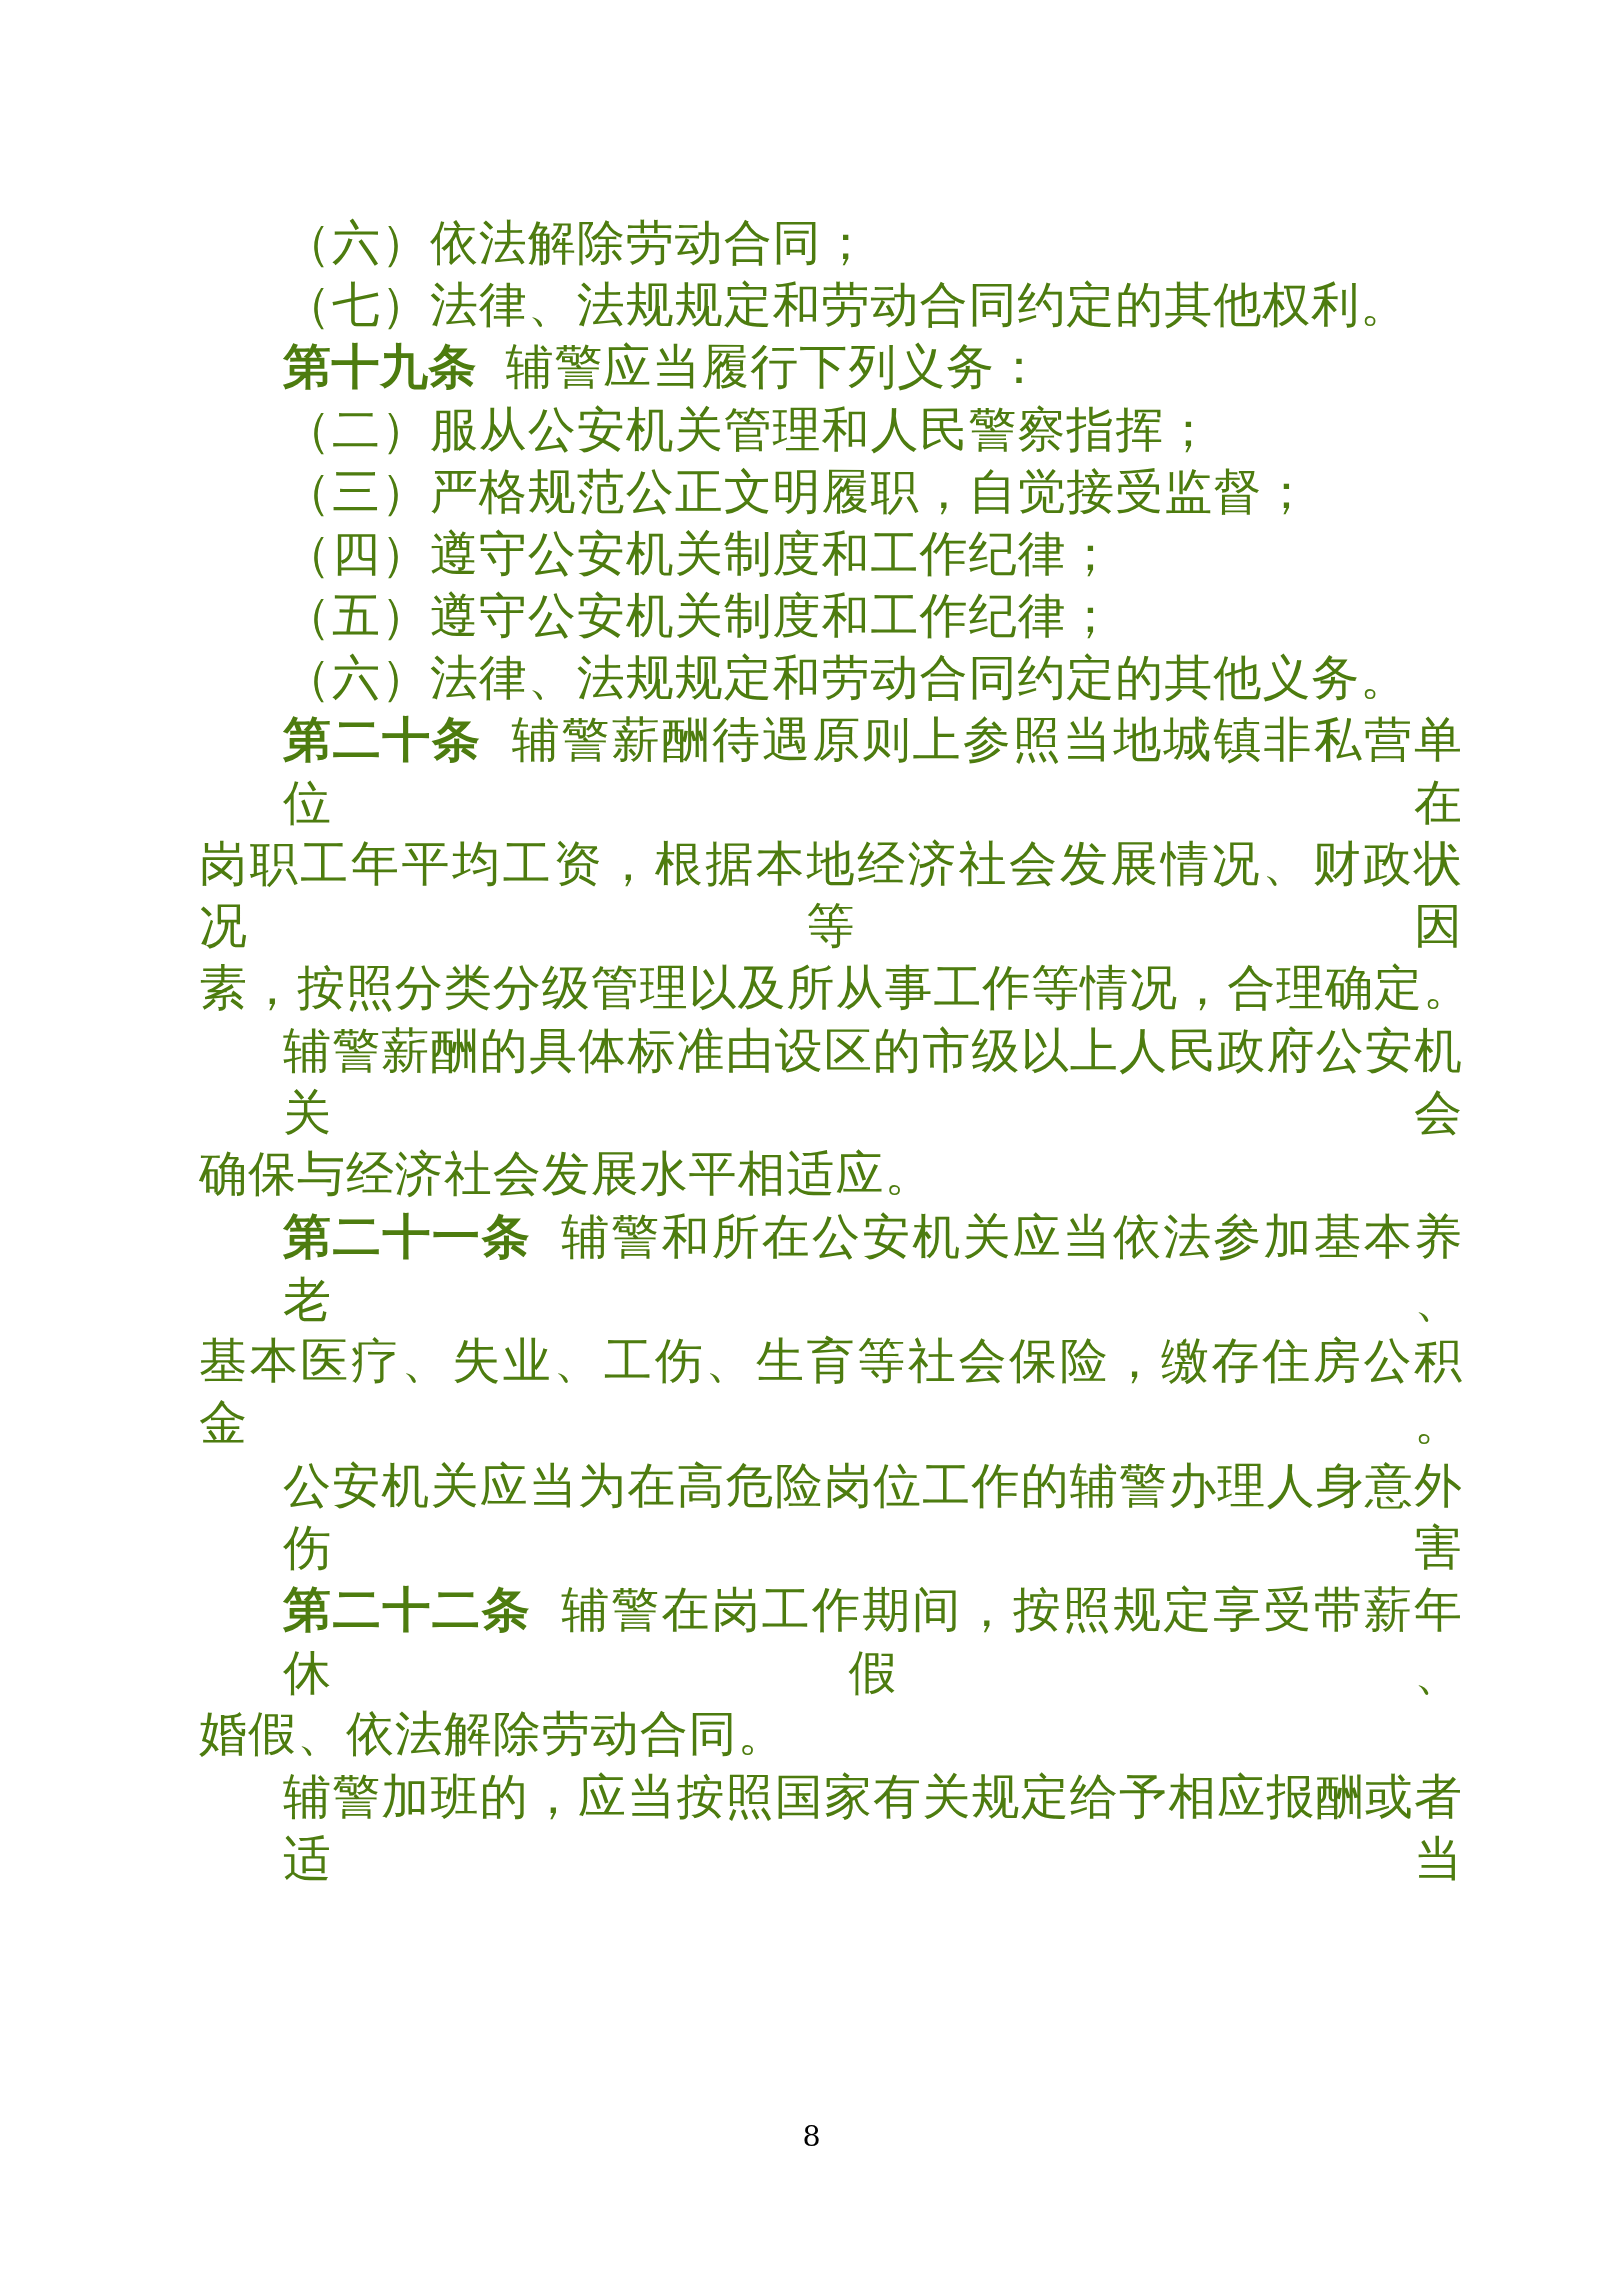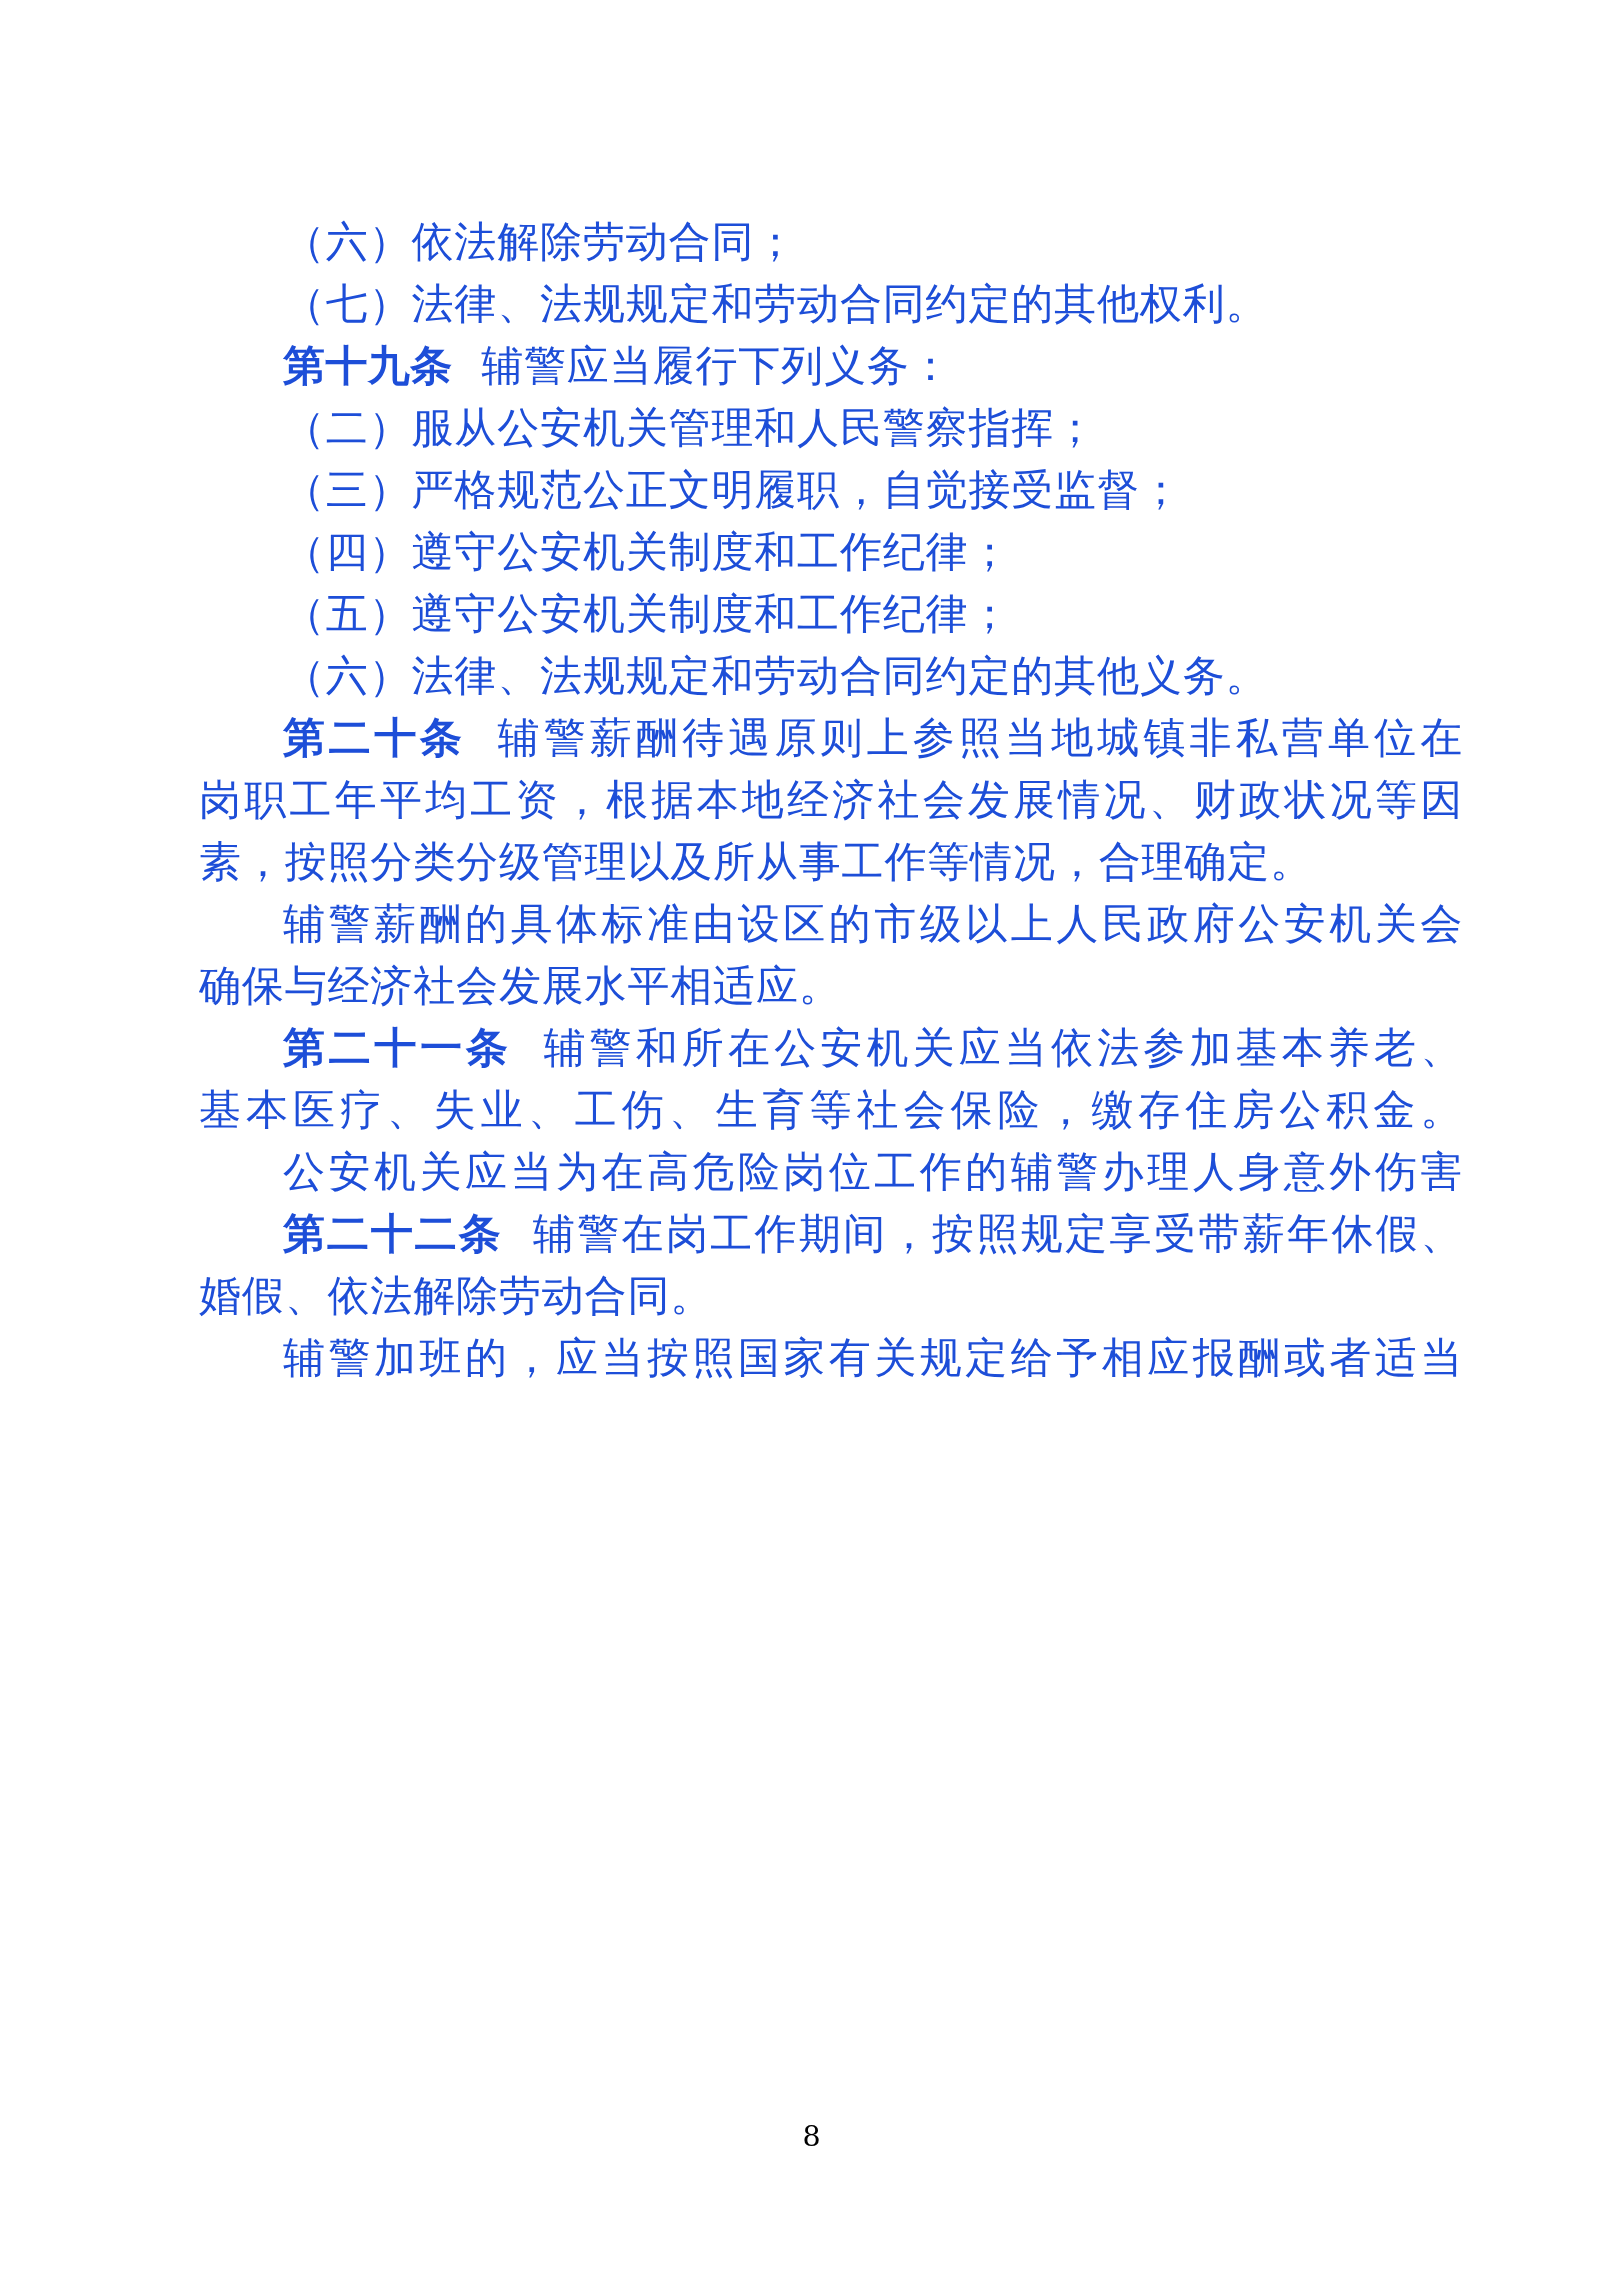--- a/index.html
+++ b/index.html
@@ -20,43 +20,44 @@
     overflow: hidden;
   }
   .textblock {
     position: absolute;
     left: 199px;
     top: 211px;
     width: 1264px;
   }
   
   .line {
-    font-size: 42px;
+    font-size: 48px;
     line-height: 62px;
     letter-spacing: 0.02em;
     white-space: pre;
-    color: #1d4ed8;
+    color: #4d7c0f;
     font-family: "DejaVu Serif", "Liberation Serif", serif;
     font-weight: 400;
   }
   
   .item {
     padding-left: 84px;
   }
   
   .art-first {
     padding-left: 84px;
   }
   
   .sub-first {
     padding-left: 84px;
   }
   
   .cont {
     padding-left: 0;
+    font-family: Liberation Serif, serif;
   }
   
   .artnum {
     font-weight: 700;
     font-family: Liberation Serif, serif;
     letter-spacing: 0.01em;
   }
   .gap {
     display: inline-block;
     width: 28.5px;

